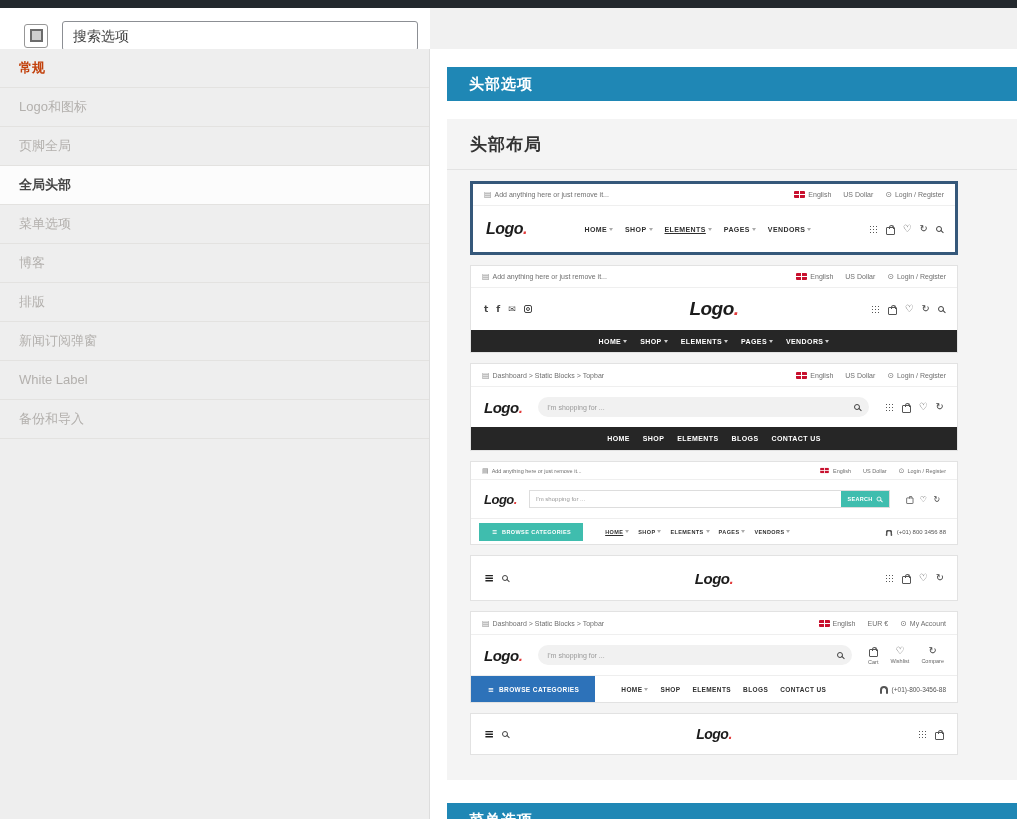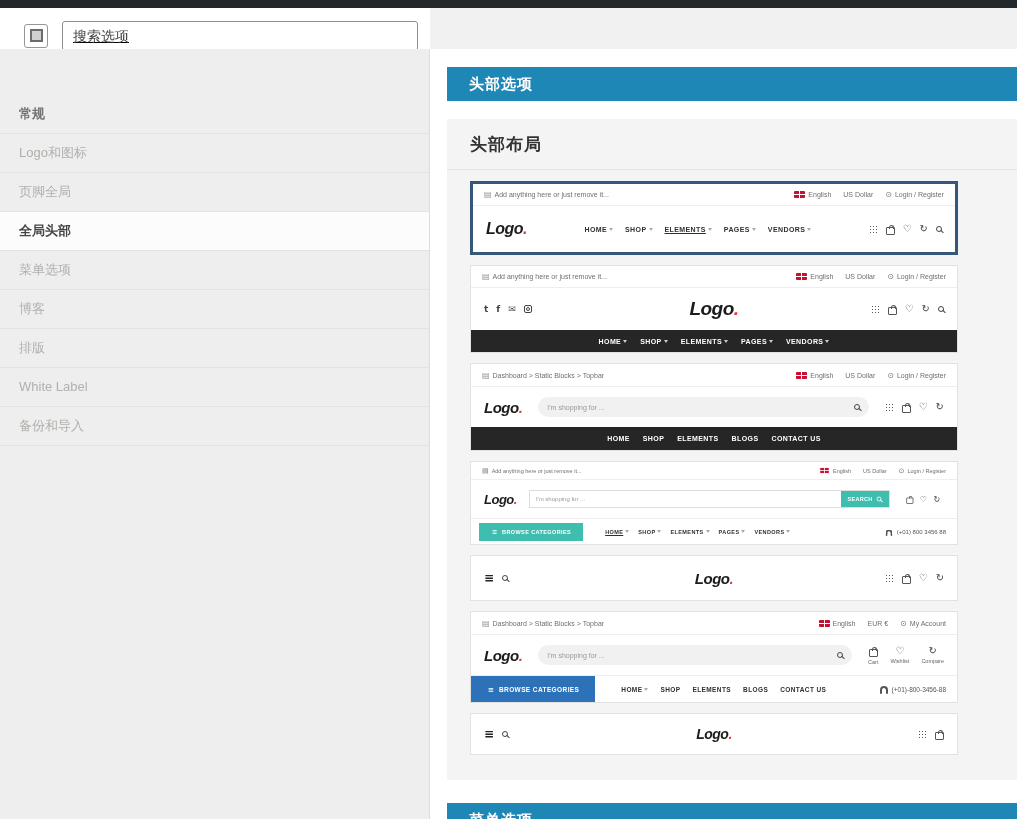--- a/index.html
+++ b/index.html
@@ -3,35 +3,35 @@
 <meta charset="utf-8">
 <style>
   * { margin:0; padding:0; box-sizing:border-box; }
   html,body { width:1017px; height:819px; overflow:hidden; background:#fff;
     font-family:"Liberation Sans","DejaVu Sans",sans-serif; }
 
   
   .adminbar { height:8px; background:#23282d; }
 
   
-  .toolbar { height:56px; display:flex; border-bottom:1px solid #dcdcde;text-decoration:underline; }
+  .toolbar { height:56px; display:flex; border-bottom:1px solid #dcdcde; }
   .toolbar-left { width:430px; background:#fff; display:flex; align-items:center; padding-left:24px; gap:14px; }
   .toolbar-right { flex:1; background:#f1f1f1; }
   .panel-toggle { width:24px; height:24px; border:1px solid #979797; border-radius:3px; background:#fff;
     display:flex; align-items:center; justify-content:center; cursor:pointer; }
   .panel-toggle .inner { width:13px; height:13px; border:2px solid #6b6b6b; background:#cfcfcf; }
   .search-input { width:356px; height:30px; border:1px solid #8c8f94; border-radius:3px; padding:0 10px;
     font-size:14px; color:#32373c; font-family:inherit; }
   .search-input::placeholder { color:#444; opacity:1; }
 
   
   .sidebar { position:absolute; left:0; top:49px; width:430px; bottom:0; background:#eeeeee; border-right:1px solid #ddd; }
   .side-item { height:39px; line-height:38px; padding-left:19px; font-size:13px; color:#b3b0ad;
     border-bottom:1px solid #e3e2e0; cursor:pointer; }
-  .side-item.highlight { color:#737373; font-weight:bold;margin-top:46px; }
+  .side-item.highlight { color:#c2410c; font-weight:bold; }
   .side-item.active { background:#fcfcfc; color:#444; font-weight:bold; }
 
   
   .content { position:absolute; left:430px; top:49px; right:0; bottom:0; background:#fff; overflow:hidden; }
   .blue-bar { margin-left:17px; margin-top:18px; height:34px; background:#1f87b5; color:#fff;
     display:flex; align-items:center; padding-left:22px; font-size:15px; font-weight:bold; letter-spacing:1px; }
   .section { margin-left:17px; margin-top:18px; background:#f4f4f4; padding-bottom:15px; }
   .section-title { font-size:17px; font-weight:bold; color:#333; padding:14px 0 13px 23px; border-bottom:1px solid #e3e3e3; letter-spacing:1px; }
   .cards { padding:11px 0 0 23px; }
 
@@ -135,20 +135,21 @@
 </div>
 
 <div class="sidebar">
   <div class="side-item highlight">常规</div>
   <div class="side-item">Logo和图标</div>
   <div class="side-item">页脚全局</div>
   <div class="side-item active">全局头部</div>
   <div class="side-item">菜单选项</div>
   <div class="side-item">博客</div>
   <div class="side-item">排版</div>
+  <div class="side-item">新闻订阅弹窗</div>
   <div class="side-item">White Label</div>
   <div class="side-item">备份和导入</div>
 </div>
 
 <div class="content">
 
   <div class="blue-bar">
     <span>头部选项</span>
   </div>
 

